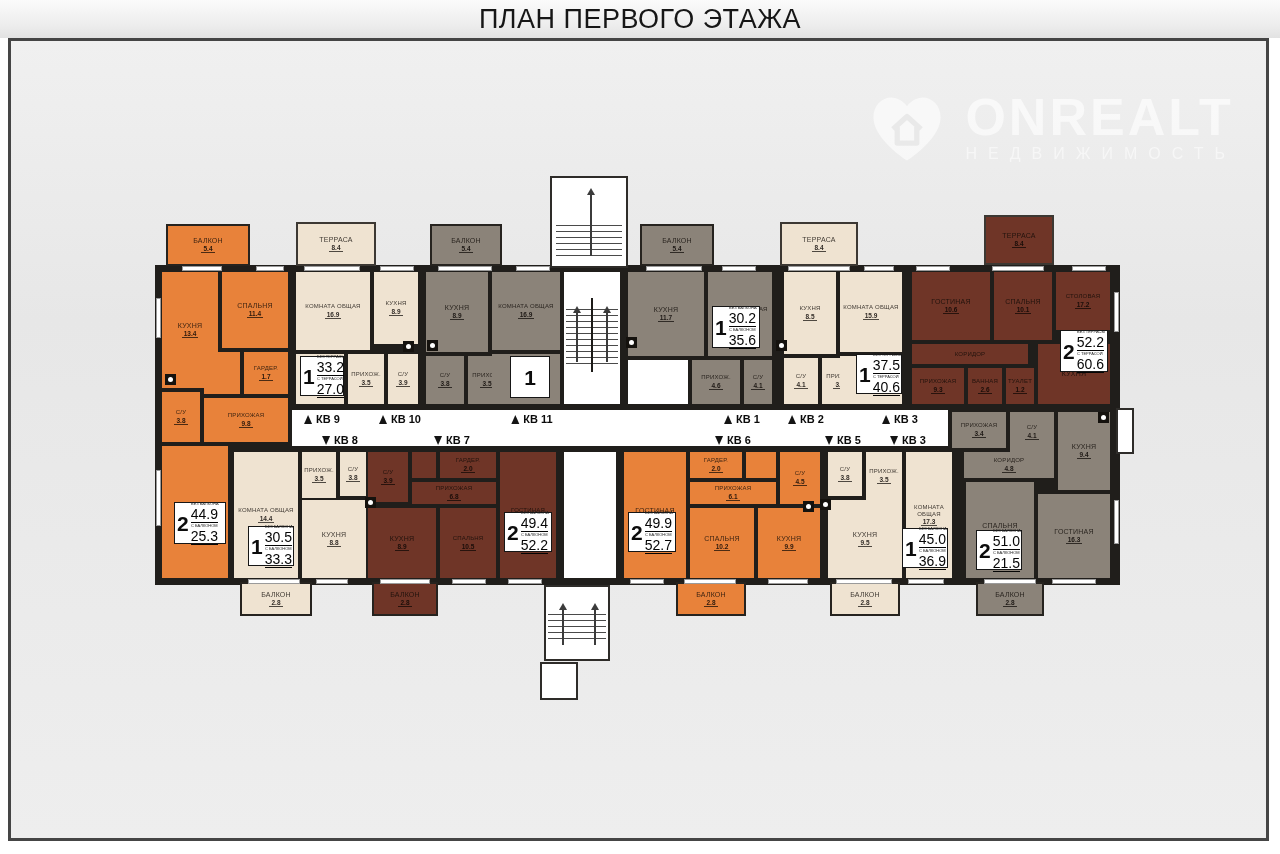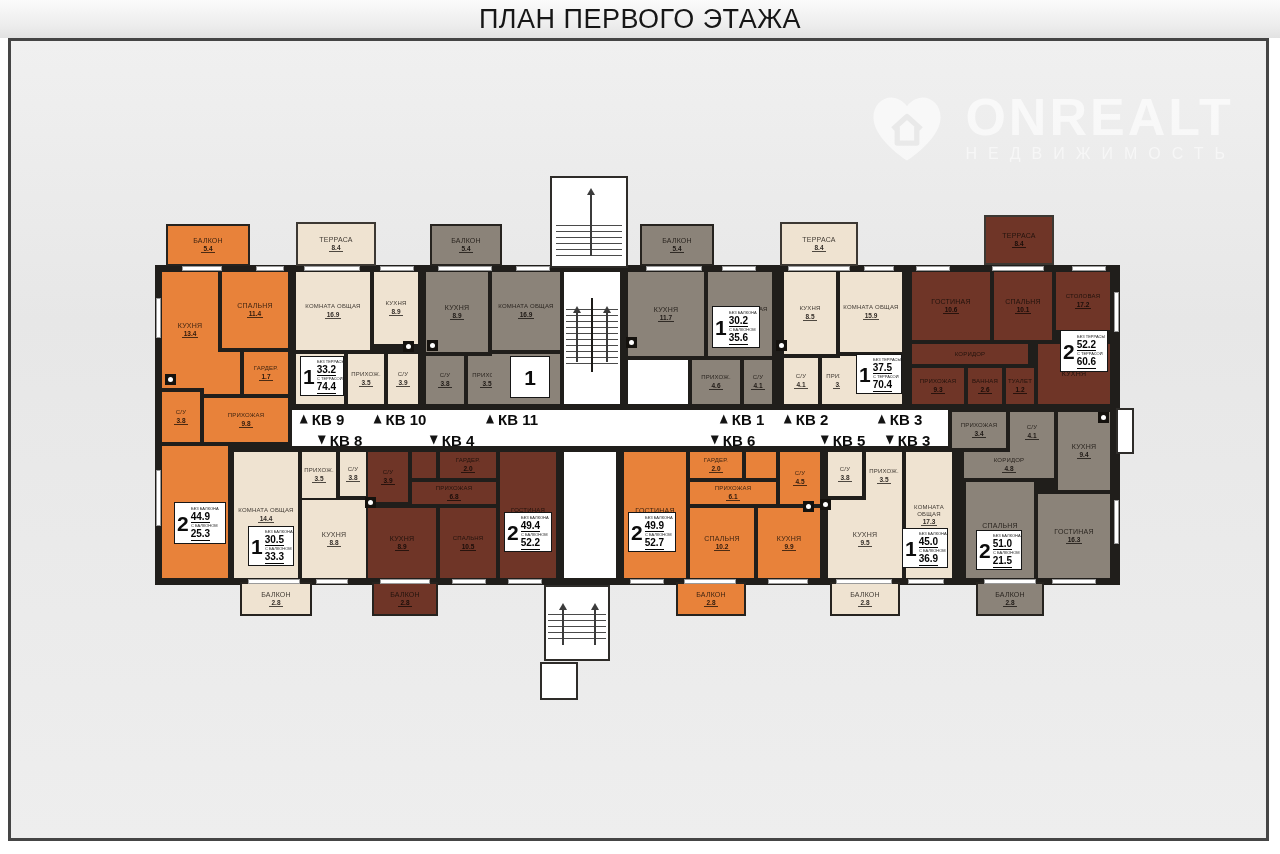--- a/index.html
+++ b/index.html
@@ -39,25 +39,25 @@
   .treads{position:absolute;background:repeating-linear-gradient(to bottom,#ffffff 0px,#ffffff 5px,#4a4a4a 5px,#4a4a4a 6px);}
   .sdiv{position:absolute;background:#1d1b18;}
   .sarrow{position:absolute;width:2px;background:#3b3b3b;}
   .sarrow::before{content:'';position:absolute;top:-2px;left:-3px;
     border-left:4px solid transparent;border-right:4px solid transparent;border-bottom:7px solid #3b3b3b;}
   .spec{position:absolute;background:#ffffff;border:1px solid #161616;z-index:6;
     box-sizing:border-box;display:flex;align-items:center;padding:1px 2px;}
   .spec .n{font-size:21px;font-weight:700;color:#0c0c0c;line-height:1;}
   .spec .col{display:flex;flex-direction:column;margin-left:2px;min-width:0;}
   .spec .tl{font-size:5px;transform:scale(.8);transform-origin:left center;white-space:nowrap;color:#222;line-height:1;}
-  .spec .val{font-size:10px;font-weight:700;color:#050505;border-bottom:1px solid #050505;
+  .spec .val{font-size:14px;font-weight:400;color:#050505;border-bottom:1px solid #050505;
     line-height:1.15;white-space:nowrap;align-self:flex-start;}
   .spec.only-n{justify-content:center;}
   .kv{position:absolute;z-index:6;display:flex;align-items:center;gap:4px;
-    transform:translate(-50%,-50%);font-size:15px;font-weight:700;color:#0b0b0b;white-space:nowrap;}
+    transform:translate(-50%,-50%);font-size:11px;font-weight:700;color:#0b0b0b;white-space:nowrap;}
   .tri{width:0;height:0;}
   .tri.up{border-left:4px solid transparent;border-right:4px solid transparent;border-bottom:9px solid #141414;}
   .tri.down{border-left:4px solid transparent;border-right:4px solid transparent;border-top:9px solid #141414;}
 </style>
 </head>
 <body>
 
 <div class="titlebar">
   <span class="title">ПЛАН ПЕРВОГО ЭТАЖА</span>
 </div>
@@ -415,42 +415,42 @@
         <span class="tl">С БАЛКОНОМ</span>
         <span class="val">25.3</span>
       </div>
     </div>
     <div class="spec" style="left: 300px; top: 356px; width: 44px; height: 40px; z-index: 6;">
       <span class="n">1</span>
       <div class="col">
         <span class="tl">БЕЗ ТЕРРАСЫ</span>
         <span class="val">33.2</span>
         <span class="tl">С ТЕРРАСОЙ</span>
-        <span class="val">74.4</span>
+        <span class="val">27.0</span>
       </div>
     </div>
     <div class="spec only-n" style="left: 510px; top: 356px; width: 40px; height: 42px; z-index: 6;">
       <span class="n">1</span>
     </div>
     <div class="spec" style="left: 712px; top: 306px; width: 48px; height: 42px; z-index: 6;">
       <span class="n">1</span>
       <div class="col">
         <span class="tl">БЕЗ БАЛКОНА</span>
         <span class="val">30.2</span>
         <span class="tl">С БАЛКОНОМ</span>
         <span class="val">35.6</span>
       </div>
     </div>
     <div class="spec" style="left: 856px; top: 354px; width: 46px; height: 40px; z-index: 6;">
       <span class="n">1</span>
       <div class="col">
         <span class="tl">БЕЗ ТЕРРАСЫ</span>
         <span class="val">37.5</span>
         <span class="tl">С ТЕРРАСОЙ</span>
-        <span class="val">70.4</span>
+        <span class="val">40.6</span>
       </div>
     </div>
     <div class="spec" style="left: 1060px; top: 330px; width: 48px; height: 42px; z-index: 6;">
       <span class="n">2</span>
       <div class="col">
         <span class="tl">БЕЗ ТЕРРАСЫ</span>
         <span class="val">52.2</span>
         <span class="tl">С ТЕРРАСОЙ</span>
         <span class="val">60.6</span>
       </div>
@@ -501,21 +501,21 @@
       </div>
     </div>
     <div class="kv" style="left: 322px; top: 419px;">
       <span class="tri up"></span>
       <span>КВ 9</span>
     </div>
     <div class="kv" style="left: 400px; top: 419px;">
       <span class="tri up"></span>
       <span>КВ 10</span>
     </div>
-    <div class="kv" style="left: 512px; top: 419px;">
+    <div class="kv" style="left: 532px; top: 419px;">
       <span class="tri up"></span>
       <span>КВ 11</span>
     </div>
     <div class="kv" style="left: 742px; top: 419px;">
       <span class="tri up"></span>
       <span>КВ 1</span>
     </div>
     <div class="kv" style="left: 806px; top: 419px;">
       <span class="tri up"></span>
       <span>КВ 2</span>
@@ -523,21 +523,21 @@
     <div class="kv" style="left: 900px; top: 419px;">
       <span class="tri up"></span>
       <span>КВ 3</span>
     </div>
     <div class="kv" style="left: 340px; top: 440px;">
       <span class="tri down"></span>
       <span>КВ 8</span>
     </div>
     <div class="kv" style="left: 452px; top: 440px;">
       <span class="tri down"></span>
-      <span>КВ 4</span>
+      <span>КВ 7</span>
     </div>
     <div class="kv" style="left: 733px; top: 440px;">
       <span class="tri down"></span>
       <span>КВ 6</span>
     </div>
     <div class="kv" style="left: 843px; top: 440px;">
       <span class="tri down"></span>
       <span>КВ 5</span>
     </div>
     <div class="kv" style="left: 908px; top: 440px;">

